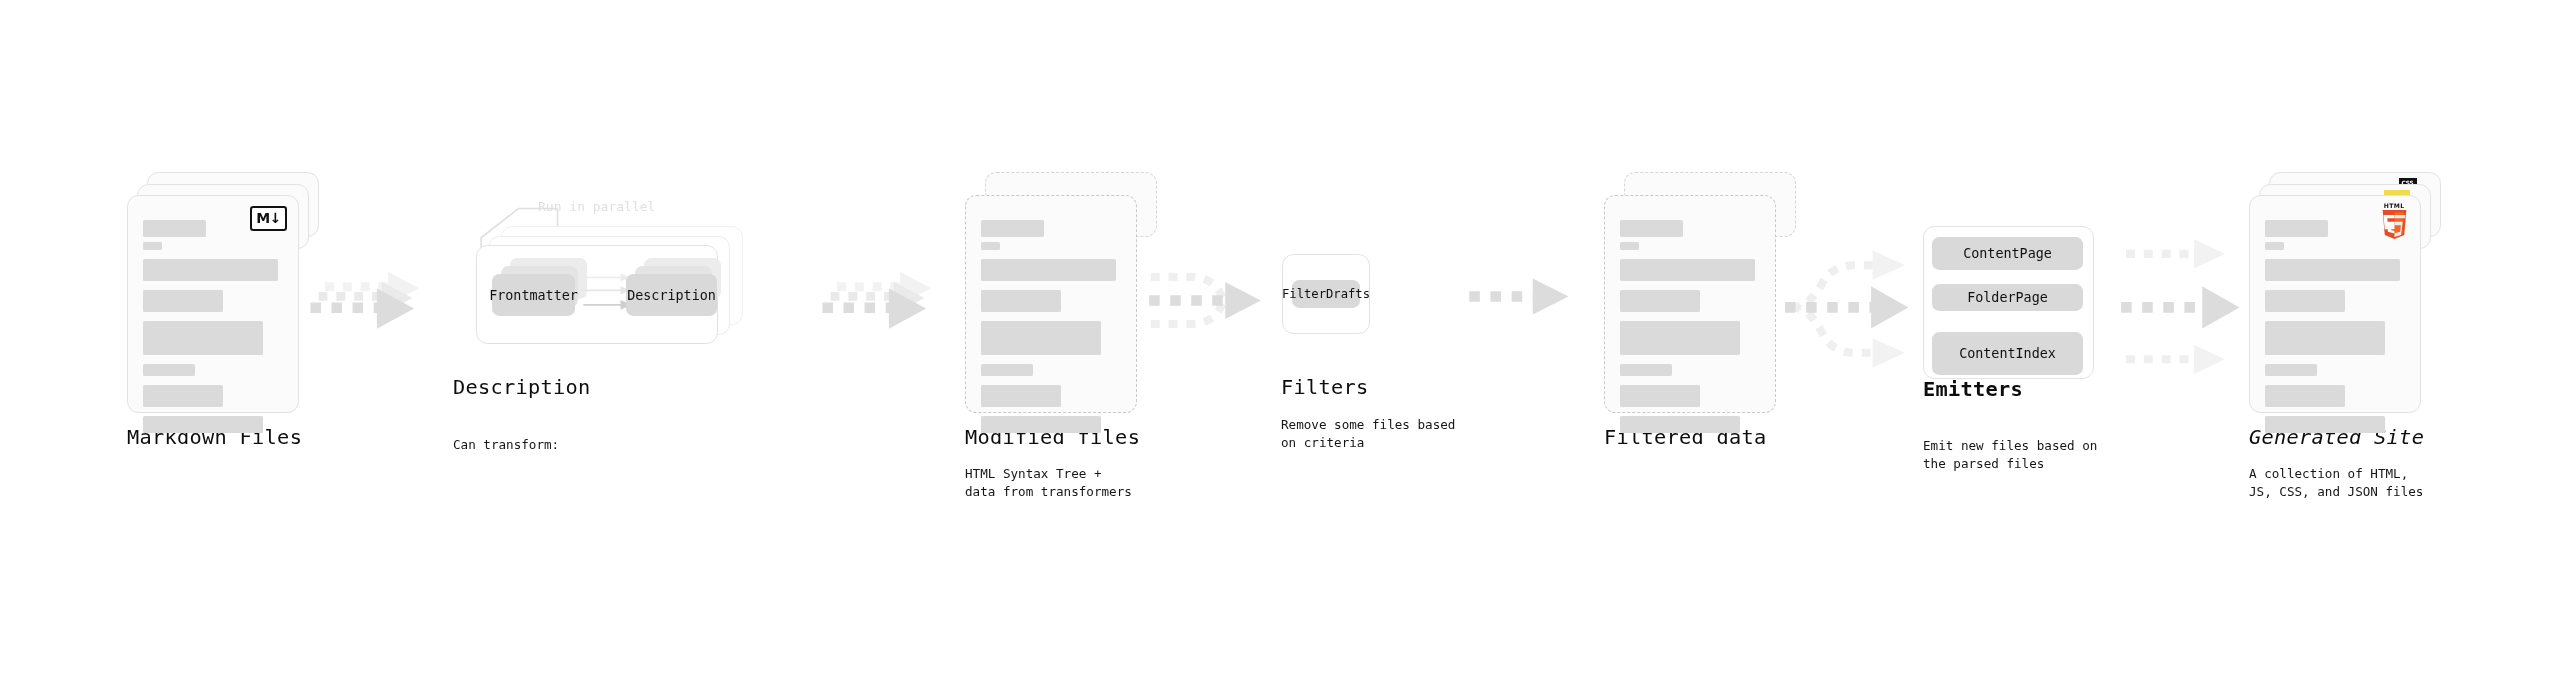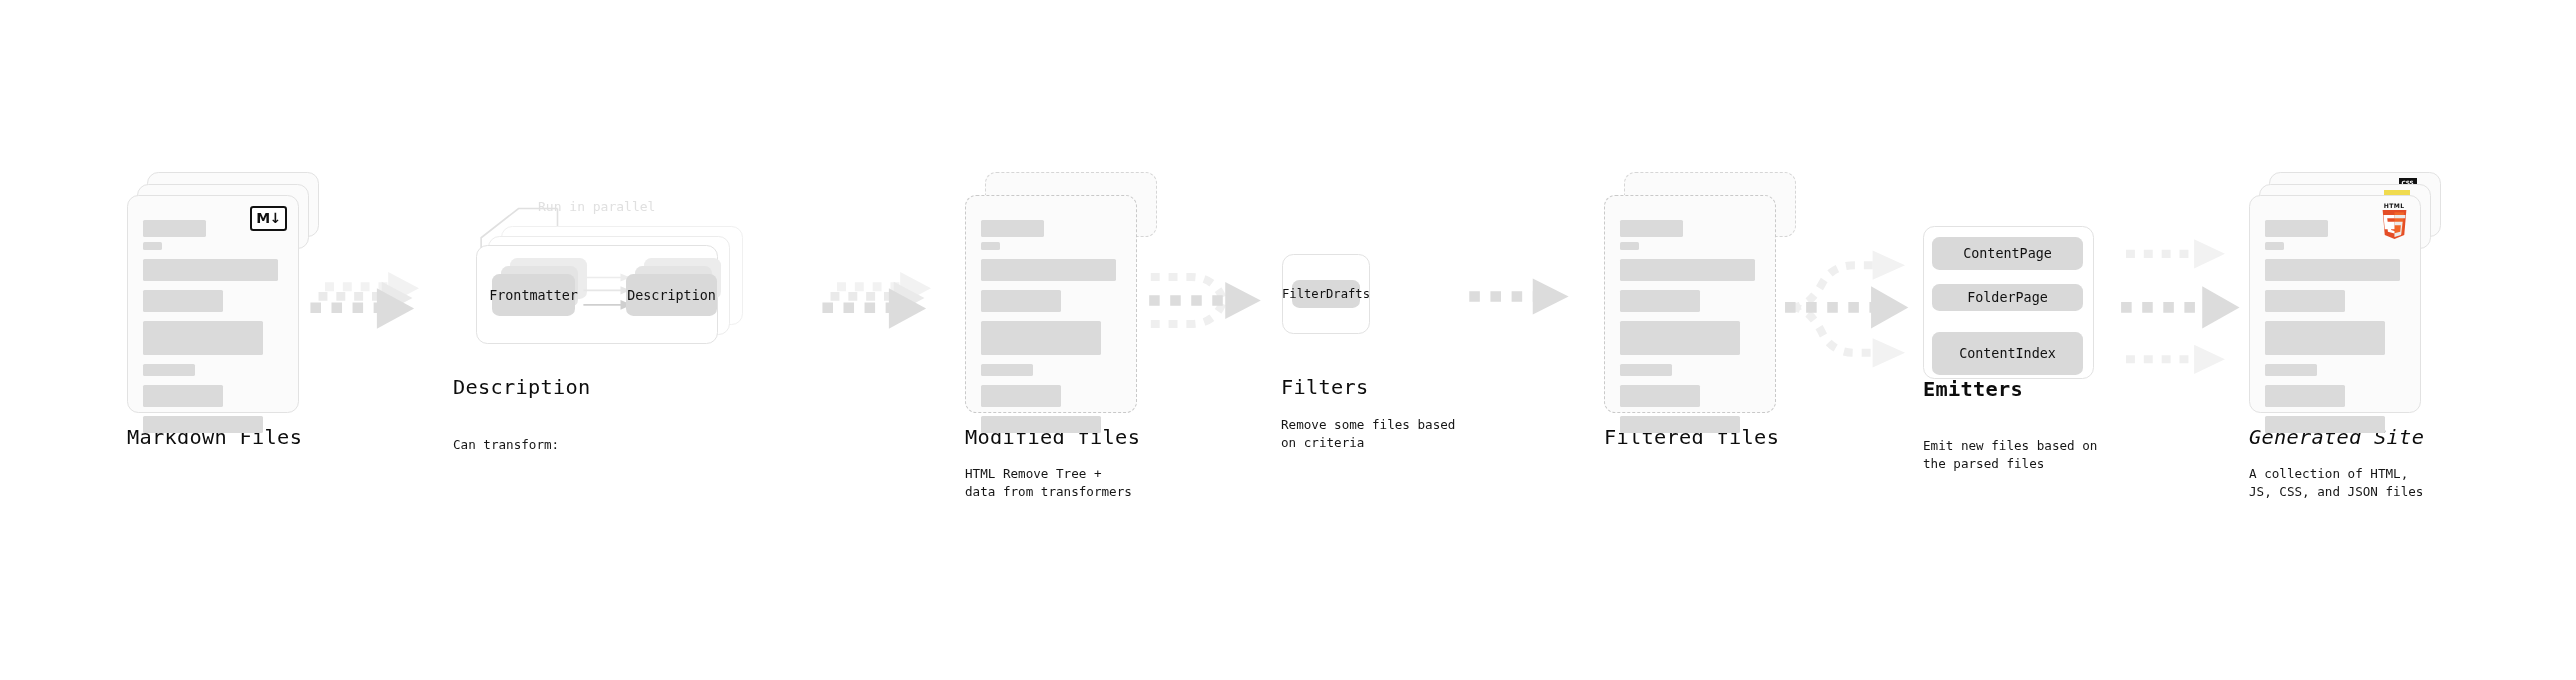--- a/index.html
+++ b/index.html
@@ -282,21 +282,21 @@
         <div class="bar" style="width:135px;height:22px;"></div>
         <div class="bar" style="width:80px;height:22px;"></div>
         <div class="bar" style="width:120px;height:34px;"></div>
         <div class="bar" style="width:52px;height:12.2px;"></div>
         <div class="bar" style="width:80px;height:22px;"></div>
         <div class="bar" style="width:120px;height:17px;"></div>
       </div>
     </div>
   </div>
   <div class="title" style="left:965px; top:425px;text-align:right;">Modified files</div>
-  <div class="subtitle" style="left:965px; top:465px;">HTML Remove Tree +
+  <div class="subtitle" style="left:965px; top:465px;">HTML Syntax Tree +
 data from transformers</div>
 
   <div class="abs" style="left:1144px; top:256px;">
     <svg width="122" height="89" viewBox="0 0 150 110">
       <g fill="none" stroke="#efefef" stroke-width="10" stroke-dasharray="11 11">
         <path d="M8 26 H 58 Q 88 26 98 55"></path>
       </g>
       <g fill="none" stroke="#efefef" stroke-width="10" stroke-dasharray="11 11">
         <path d="M8 84 H 58 Q 88 84 98 55"></path>
       </g>
@@ -330,21 +330,21 @@
         <div class="bar" style="width:19.5px;height:7.3px;margin-top:-4.1px;"></div>
         <div class="bar" style="width:135px;height:22px;"></div>
         <div class="bar" style="width:80px;height:22px;"></div>
         <div class="bar" style="width:120px;height:34px;"></div>
         <div class="bar" style="width:52px;height:12.2px;"></div>
         <div class="bar" style="width:80px;height:22px;"></div>
         <div class="bar" style="width:120px;height:17px;"></div>
       </div>
     </div>
   </div>
-  <div class="title" style="left:1604px; top:425px;">Filtered files</div>
+  <div class="title" style="left:1604px; top:425px;">Filtered data</div>
 
   <div class="abs" style="left:1785px; top:236px;">
     <svg width="138" height="146" viewBox="0 0 170 180">
       <g fill="none" stroke="#efefef" stroke-width="10" stroke-dasharray="11 11">
         <path d="M8 88 Q 30 88 46 58 Q 58 36 86 36 H 114"></path>
       </g>
       <polygon points="108,18 148,36 108,54" fill="#f2f2f2"></polygon>
       <g fill="none" stroke="#efefef" stroke-width="10" stroke-dasharray="11 11">
         <path d="M8 88 Q 30 88 46 120 Q 58 144 86 144 H 114"></path>
       </g>

